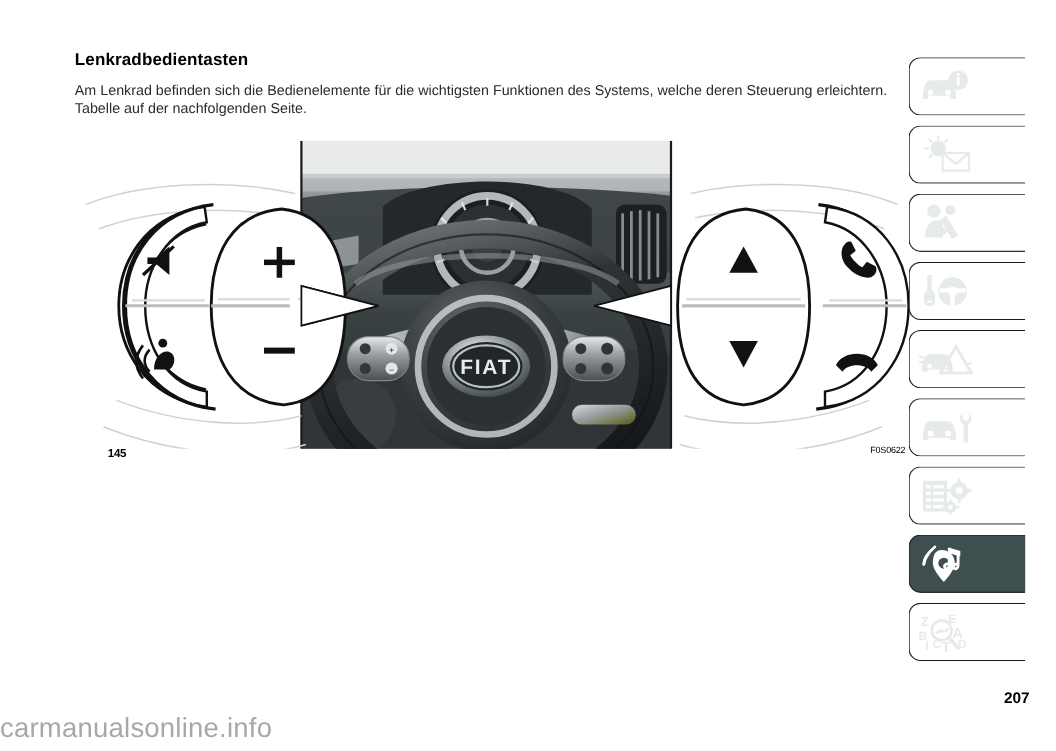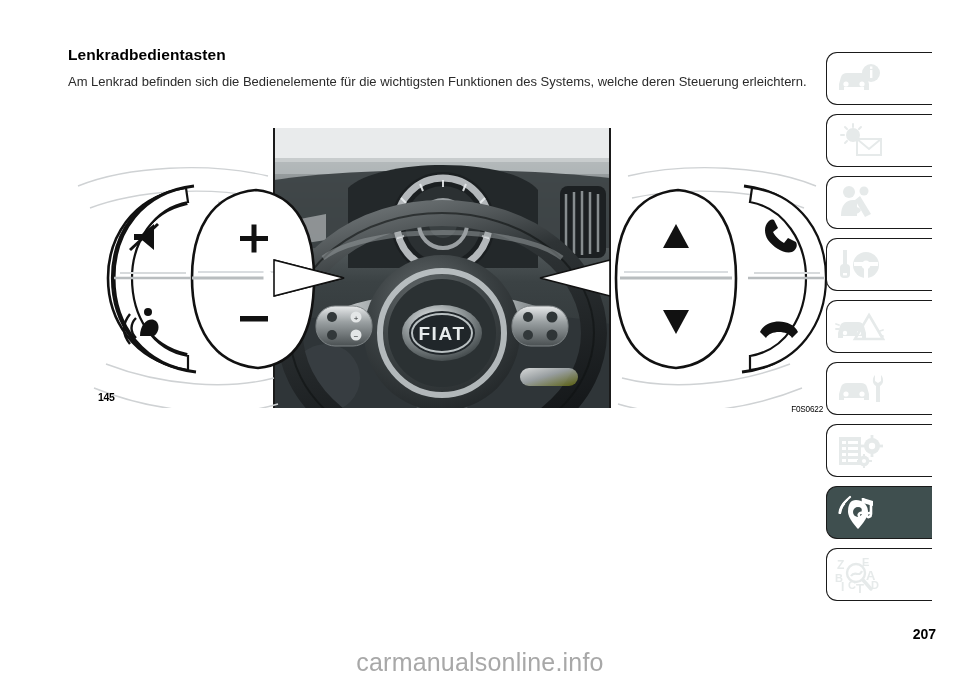--- a/index.html
+++ b/index.html
@@ -57,21 +57,21 @@
 
   #figure-canvas {
     position: absolute;
     left: 0; top: 0;
     width: 760px; height: 280px;
   }
 
   #figure-number {
     position: absolute;
     left: 30px;
-    top: 263px;
+    top: 278px;
     font-size: 10.5px;
     font-weight: bold;
     color: #000;
     letter-spacing: -0.3px;
   }
 
   #figure-code {
     position: absolute;
     right: 5px;
     top: 277px;
@@ -134,36 +134,37 @@
     font-size: 14px;
     font-weight: bold;
     color: #000;
   }
 
   #watermark {
     position: absolute;
     left: 0;
     right: 0;
     top: 648px;
-    text-align: center;
+    text-align: left;
     font-size: 25px;
     color: #a8a8a8;
     letter-spacing: 0.2px;
     font-family: "Liberation Sans", sans-serif;
   }
 </style>
 </head>
 <body>
 
 <div id="page">
 
   <div id="content-col">
     <h1 id="page-title">Lenkradbedientasten</h1>
     <p id="intro-paragraph">
       <span>Am Lenkrad befinden sich die Bedienelemente für die wichtigsten Funktionen des Systems, welche deren Steuerung erleichtern.</span>
+      <span>Tabelle auf der nachfolgenden Seite.</span>
     </p>
   </div>
 
   <div id="figure-block">
 
     <svg id="figure-canvas" viewBox="0 0 760 280">
       <defs>
 
         <linearGradient id="gDash" x1="0" y1="0" x2="0" y2="1">
           <stop offset="0" stop-color="#cfd3d4"></stop>

